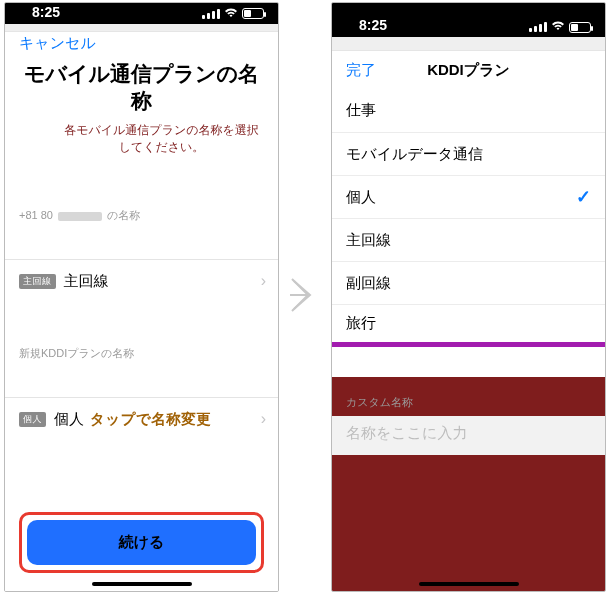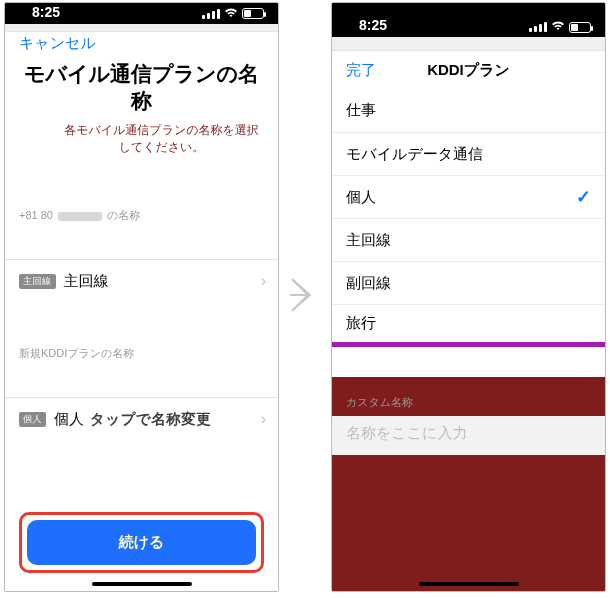--- a/index.html
+++ b/index.html
@@ -145,21 +145,21 @@
   .row .chev {
     position:absolute; right:12px; top:50%; transform:translateY(-50%);
     color:#c5c5c7; font-size:16px;
   }
   .row .check {
     position:absolute; right:14px; top:50%; transform:translateY(-50%);
     color:#0a7aff; font-size:18px; font-weight:600;
   }
   .row.selected .row-label { color:#000; }
   .annot {
-    color:#404040; font-size:14.5px; font-weight:700;
+    color:#a16207; font-size:14.5px; font-weight:700;
     margin-left:6px; letter-spacing:0.5px;
   }
 
   .custom-block { background:#7f1d1d; flex:1; }
   .custom-header {
     font-size:11px; color:#9a9a9a;
     padding: 18px 14px 6px;
   }
   .custom-input-row {
     background:#f2f2f2;
@@ -171,21 +171,21 @@
     padding: 12px 14px 18px;
     position:relative;
   }
   .continue-wrap {
     border: 3px solid #e83a2f;
     border-radius: 10px;
     padding: 5px;
   }
   .continue-btn {
     background:#1f6fff;
-    color:#fef9c3; text-align:center;
+    color:#000000; text-align:center;
     font-size:15px; font-weight:600;
     padding: 13px 13px;
     border-radius: 10px;
   }
 
   .home-ind {
     position:absolute; bottom:5px; left:50%; transform:translateX(-50%);
     width: 100px; height:4px; border-radius:3px; background:#000;
   }
 

